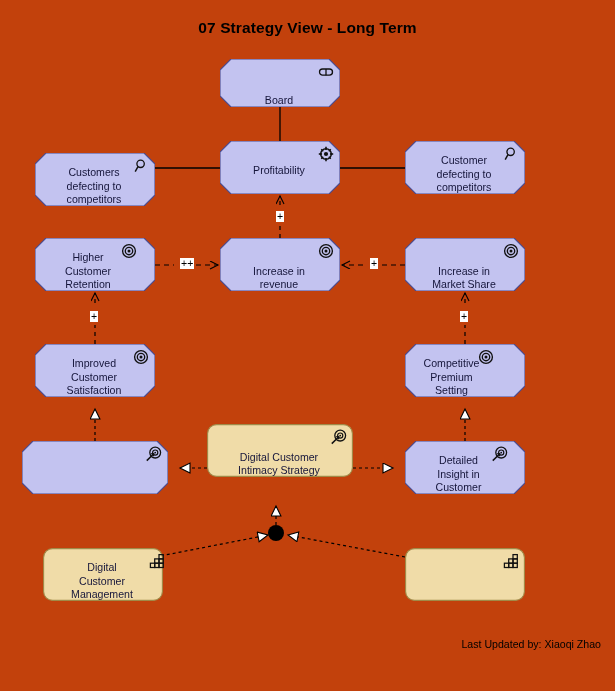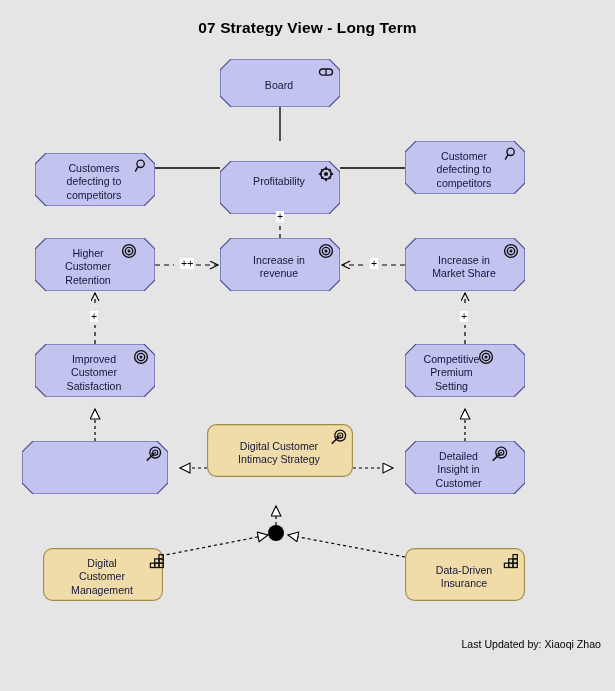--- a/index.html
+++ b/index.html
@@ -9,21 +9,21 @@
     background: #ffffff;
   }
   body {
     font-family: "Liberation Sans", sans-serif;
     color: #1a1a2e;
   }
   #canvas {
     position: relative;
     width: 615px;
     height: 691px;
-    background: #e5e5e5;
+    background: #c2410c;
     overflow: hidden;
   }
   #diagram-title {
     position: absolute;
     left: 0;
     top: 19px;
     width: 615px;
     text-align: center;
     font-size: 15.5px;
     font-weight: bold;
@@ -35,21 +35,21 @@
     left: 0;
     top: 0;
     width: 615px;
     height: 691px;
     overflow: visible;
   }
   .node {
     position: absolute;
     box-sizing: border-box;
     display: flex;
-    align-items: center;
+    align-items: flex-end;
     justify-content: center;
     text-align: center;
   }
   .node .label {
     position: relative;
     z-index: 2;
     font-size: 10.6px;
     line-height: 13.2px;
     padding-top: 5px;
     padding-left: 12px;
@@ -193,21 +193,21 @@
             <polygon points="11,0 109,0 120,11 120,42 109,53 11,53 0,42 0,11" fill="#c3c3f0" stroke="#4b4b8f" stroke-width="1.1"></polygon>
           </svg></div>
         <div class="label">Customers
 defecting to
 competitors</div>
         <span class="nodeicon"><svg viewBox="0 0 16 16">
             <circle cx="7.6" cy="5.8" r="3.7" stroke="#111" fill="none" stroke-width="1.3"></circle>
             <line x1="5" y1="8.6" x2="2.2" y2="13.6" stroke="#111" stroke-width="1.4"></line>
           </svg></span>
       </div>
-      <div class="node" style="left: 220px; top: 141px; width: 120px; height: 36px; margin-top: 20px;">
+      <div class="node" style="left: 220px; top: 141px; width: 120px; height: 36px;">
         <div class="shape"><svg viewBox="0 0 120 53" width="120" height="53">
             <polygon points="11,0 109,0 120,11 120,42 109,53 11,53 0,42 0,11" fill="#c3c3f0" stroke="#4b4b8f" stroke-width="1.1"></polygon>
           </svg></div>
         <div class="label">Profitability</div>
         <span class="nodeicon"><svg viewBox="0 0 16 16">
             <circle cx="8" cy="8" r="5.3" stroke="#111" fill="none" stroke-width="1.5"></circle>
             <circle cx="8" cy="8" r="2.1" fill="#111"></circle>
             <line x1="8" y1="0.8" x2="8" y2="4" stroke="#111" stroke-width="1.6"></line>
             <line x1="8" y1="12" x2="8" y2="15.2" stroke="#111" stroke-width="1.6"></line>
             <line x1="0.8" y1="8" x2="4" y2="8" stroke="#111" stroke-width="1.6"></line>
@@ -347,22 +347,20 @@
             <rect x="10.0" y="10.2" width="4.3" height="4.3" stroke="#111" fill="none" stroke-width="1.25"></rect>
             <rect x="5.7" y="5.9" width="4.3" height="4.3" stroke="#111" fill="none" stroke-width="1.25"></rect>
             <rect x="10.0" y="5.9" width="4.3" height="4.3" stroke="#111" fill="none" stroke-width="1.25"></rect>
             <rect x="10.0" y="1.6" width="4.3" height="4.3" stroke="#111" fill="none" stroke-width="1.25"></rect>
           </svg></span>
       </div>
       <div class="node" style="left: 405px; top: 548px; width: 120px; height: 53px;">
         <div class="shape"><svg viewBox="0 0 120 53" width="120" height="53">
             <rect x="0.6" y="0.6" width="118.8" height="51.8" rx="9" ry="9" fill="#f0dca8" stroke="#a08a48" stroke-width="1.1"></rect>
           </svg></div>
-        <div class="label">Data-Driven
-Insurance</div>
         <span class="nodeicon"><svg viewBox="0 0 16 16">
             <rect x="1.4" y="10.2" width="4.3" height="4.3" stroke="#111" fill="none" stroke-width="1.25"></rect>
             <rect x="5.7" y="10.2" width="4.3" height="4.3" stroke="#111" fill="none" stroke-width="1.25"></rect>
             <rect x="10.0" y="10.2" width="4.3" height="4.3" stroke="#111" fill="none" stroke-width="1.25"></rect>
             <rect x="5.7" y="5.9" width="4.3" height="4.3" stroke="#111" fill="none" stroke-width="1.25"></rect>
             <rect x="10.0" y="5.9" width="4.3" height="4.3" stroke="#111" fill="none" stroke-width="1.25"></rect>
             <rect x="10.0" y="1.6" width="4.3" height="4.3" stroke="#111" fill="none" stroke-width="1.25"></rect>
           </svg></span>
       </div>
     </div>

